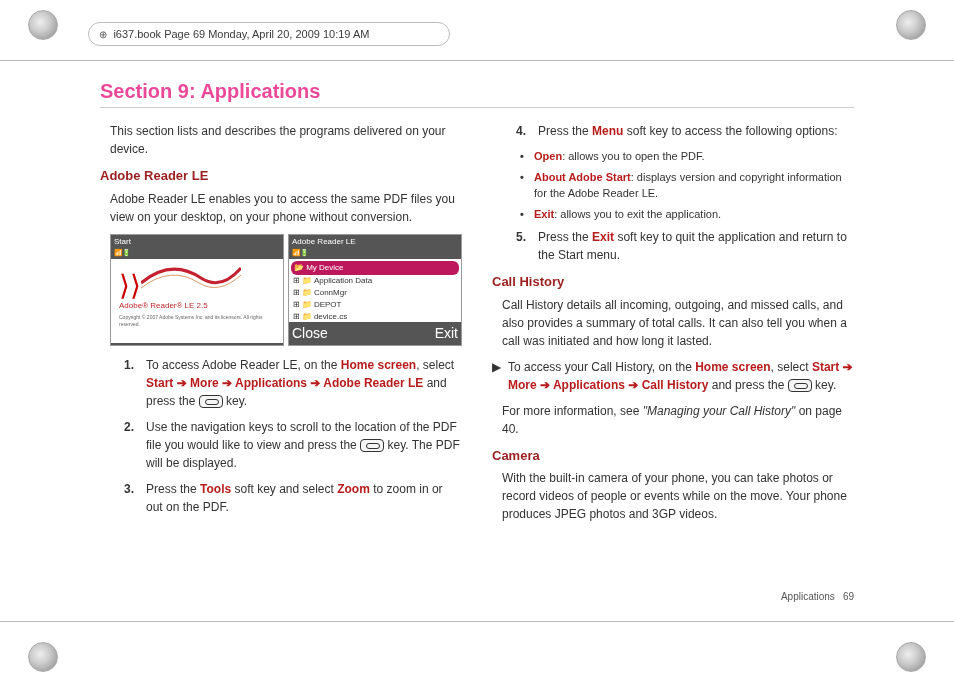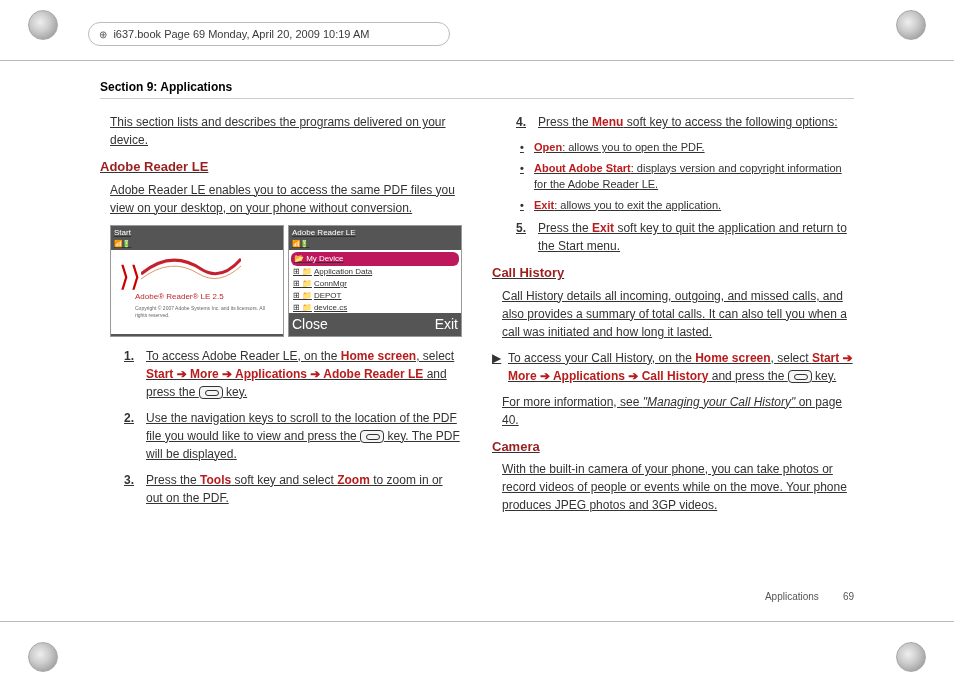--- a/index.html
+++ b/index.html
@@ -53,31 +53,30 @@
   .top-line { top: 60px; left: 0; width: 100%; height: 1px; }
   .bottom-line { bottom: 60px; left: 0; width: 100%; height: 1px; }
   .page {
     position: absolute;
     top: 80px;
     left: 100px;
     right: 100px;
     bottom: 80px;
   }
   .section-title {
-    color: #000000;
+    color: #ec4899;
     font-weight: bold;
-    font-size: 12px;
+    font-size: 20px;
     padding-bottom: 4px;
     border-bottom: 1px solid #ccc;
     margin-bottom: 14px;
   }
   .columns {
     display: flex;
     gap: 30px;
-    text-decoration: underline;
   }
   .col {
     flex: 1;
     min-width: 0;
     font-size: 12px;
     line-height: 1.5;
   }
   .intro, .body-text, .subintro {
     margin: 0 0 8px 0;
   }
@@ -214,21 +213,21 @@
     border: 1px solid #333;
     border-radius: 3px;
   }
   .footer {
     position: absolute;
     bottom: 0;
     right: 0;
     font-size: 10px;
     color: #555;
     display: flex;
-    gap: 24px;
+    gap: 8px;
   }
   b { font-weight: bold; color: #b91c1c; }
   em { font-style: italic; }
   .icon-bar { font-size:7px; }
   .red-swoosh {
     position: absolute;
     top: 18px;
     left: 30px;
     width: 100px;
     height: 50px;
@@ -265,21 +264,21 @@
         <div class="shot">
           <div class="shot-header">
             <span>Start</span>
             <span class="icon-bar">📶🔋</span>
           </div>
           <span class="shot-logo">⟩⟩</span>
           <svg class="red-swoosh" viewBox="0 0 100 50">
             <path d="M0,30 Q30,5 60,25 Q80,38 100,15" stroke="#c52030" stroke-width="3" fill="none"></path>
             <path d="M0,35 Q30,12 58,30 Q78,42 100,22" stroke="#d96" stroke-width="1" fill="none"></path>
           </svg>
-          <div style="position:absolute;bottom:14px;left:16px;right:0">
+          <div style="position:absolute;bottom:14px;left:0;right:0">
             <div class="shot-adobe">Adobe® Reader® LE 2.5</div>
             <div class="shot-copy">Copyright © 2007 Adobe Systems Inc. and its licensors. All rights reserved.</div>
           </div>
           <div class="shot-footer">
               <span></span>
               <span></span>
             </div>
         </div>
         <div class="shot">
           <div class="shot-header">

